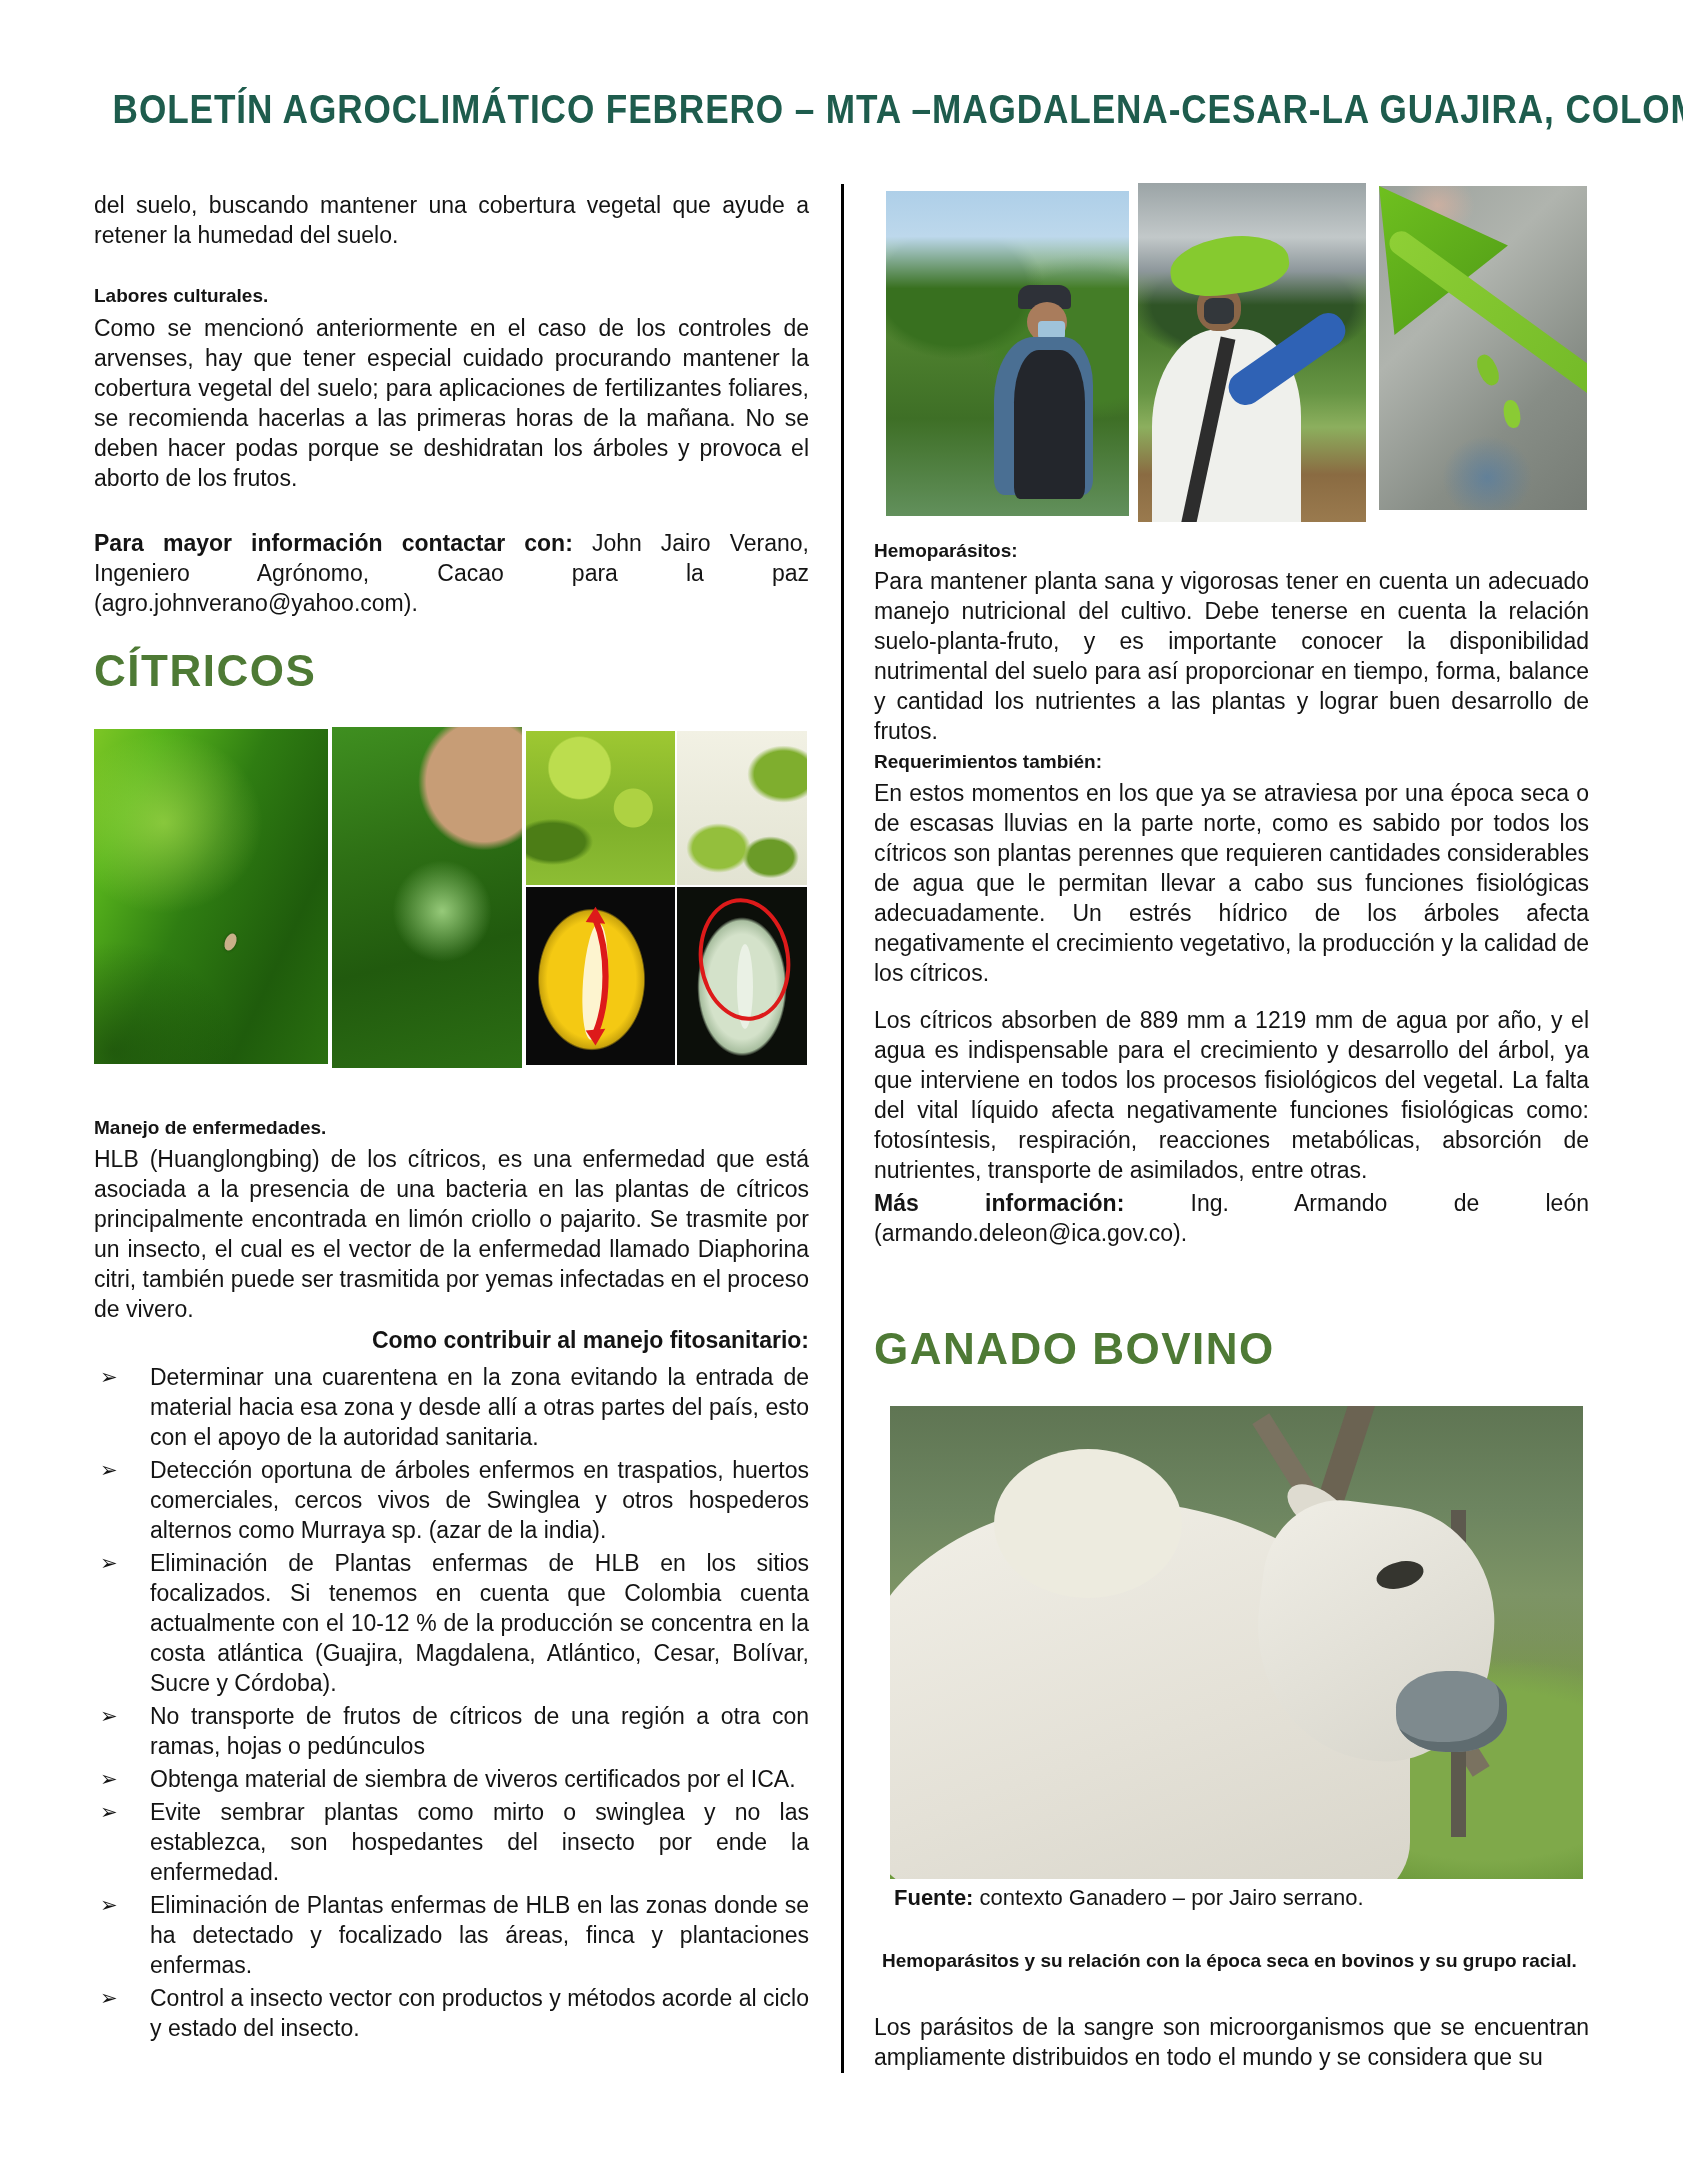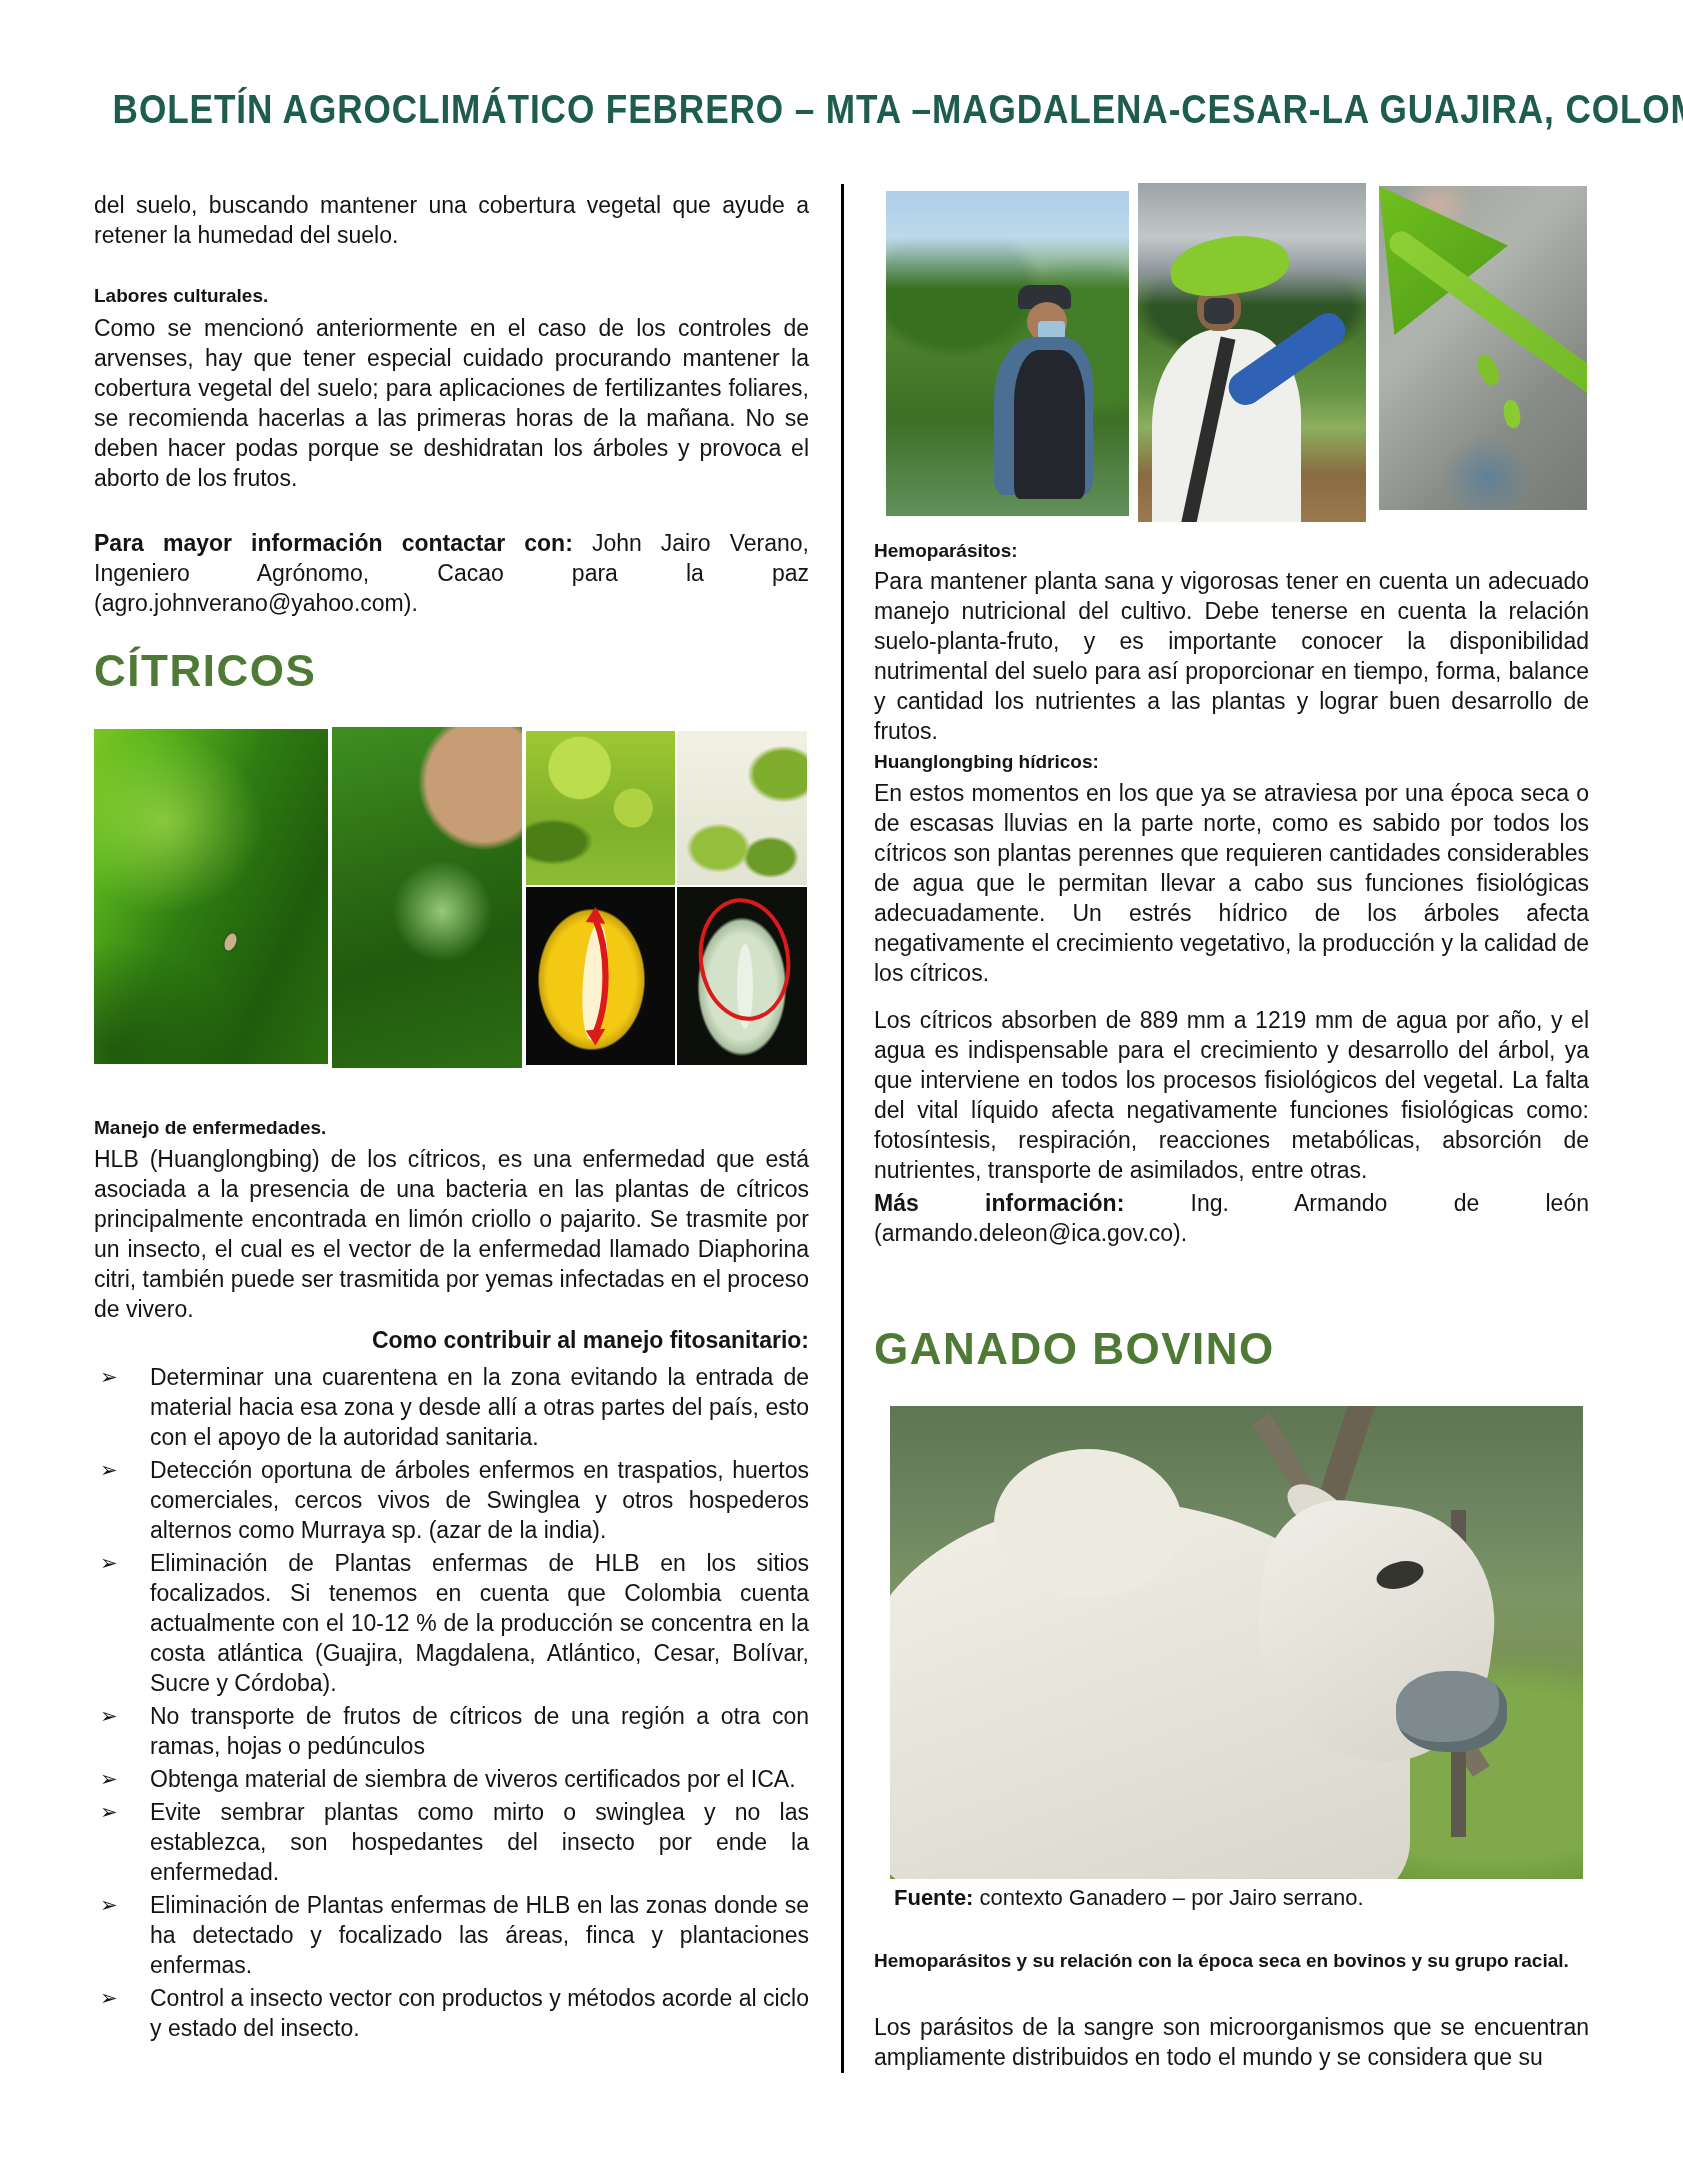--- a/index.html
+++ b/index.html
@@ -244,21 +244,21 @@
         <div class="rp3leaf"></div>
         <div class="rp3stem"></div>
         <div class="rp3bud1"></div>
         <div class="rp3bud2"></div>
       </div>
     </div>
 
     <p class="blk h-bold" style="top:536px;">Hemoparásitos:</p>
     <p class="blk body-text" style="top:566px;">Para mantener planta sana y vigorosas tener en cuenta un adecuado manejo nutricional del cultivo. Debe tenerse en cuenta la relación suelo-planta-fruto, y es importante conocer la disponibilidad nutrimental del suelo para así proporcionar en tiempo, forma, balance y cantidad los nutrientes a las plantas y lograr buen desarrollo de frutos.</p>
 
-    <p class="blk h-bold" style="top:747px;">Huanglongbing hídricos:</p>
+    <p class="blk h-bold" style="top:747px;">Requerimientos también:</p>
     <p class="blk body-text" style="top:778px;">En estos momentos en los que ya se atraviesa por una época seca o de escasas lluvias en la parte norte, como es sabido por todos los cítricos son plantas perennes que requieren cantidades considerables de agua que le permitan llevar a cabo sus funciones fisiológicas adecuadamente. Un estrés hídrico de los árboles afecta negativamente el crecimiento vegetativo, la producción y la calidad de los cítricos.</p>
     <p class="blk body-text" style="top:1005px;">Los cítricos absorben de 889 mm a 1219 mm de agua por año, y el agua es indispensable para el crecimiento y desarrollo del árbol, ya que interviene en todos los procesos fisiológicos del vegetal. La falta del vital líquido afecta negativamente funciones fisiológicas como: fotosíntesis, respiración, reacciones metabólicas, absorción de nutrientes, transporte de asimilados, entre otras.</p>
 
     <p class="blk body-text" style="top:1188px;">
       <span class="lead-bold">Más información:</span><span> Ing. Armando de león (armando.deleon@ica.gov.co).</span>
     </p>
 
     <p class="blk section-heading" style="top:1325px;">GANADO BOVINO</p>
 
     <div class="ph cowph" style="left:16px;top:1406px;width:693px;height:473px;" aria-label="white-brahman-cow-pasture-photo">
@@ -270,18 +270,18 @@
       <div class="cowear"></div>
       <div class="cowhead"></div>
       <div class="coweye"></div>
       <div class="cownose"></div>
     </div>
 
     <p class="blk caption" style="top:1884px;margin-left:20px;">
       <span class="lead-bold">Fuente:</span><span> contexto Ganadero – por Jairo serrano.</span>
     </p>
 
-    <p class="blk h-bold" style="top:1946px;text-align:justify;">Hemoparásitos y su relación con la época seca en bovinos y su grupo racial.</p>
+    <p class="blk h-bold" style="top:1946px;text-align:justify;margin-left:8px;">Hemoparásitos y su relación con la época seca en bovinos y su grupo racial.</p>
     <p class="blk body-text" style="top:2012px;">Los parásitos de la sangre son microorganismos que se encuentran ampliamente distribuidos en todo el mundo y se considera que su</p>
   </div>
 
 </div>
 
 
 </body></html>

